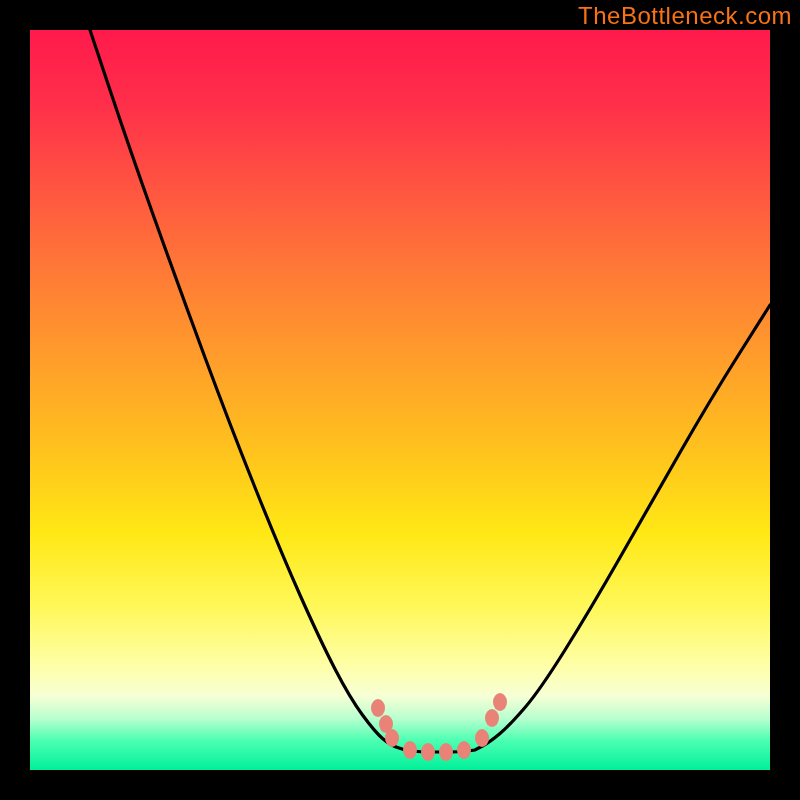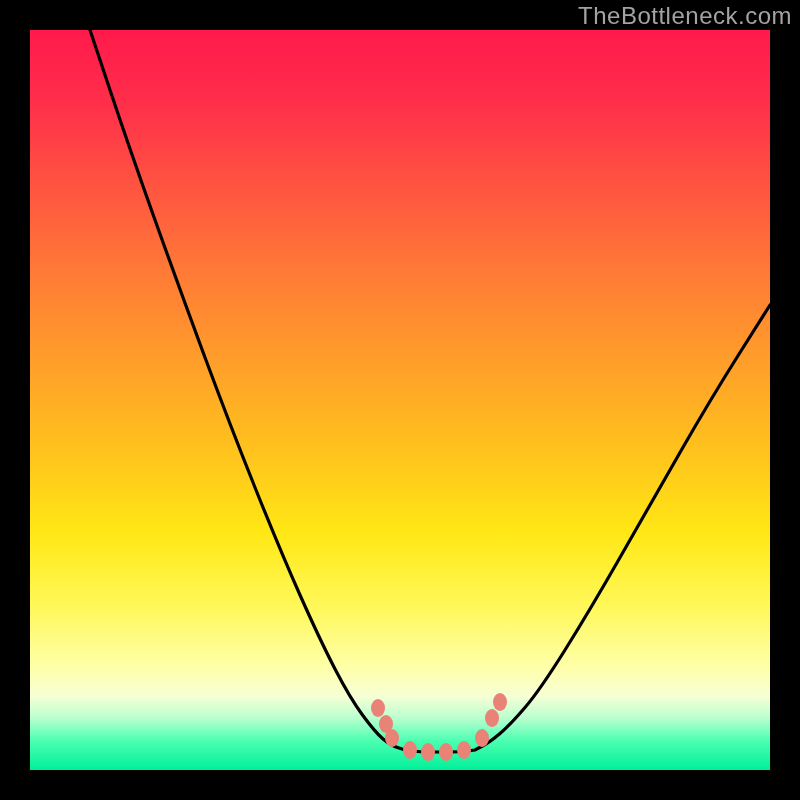--- a/index.html
+++ b/index.html
@@ -38,21 +38,21 @@
       #f7ffd5 90%,
       #b9ffcf 93%,
       #4dffb2 96%,
       #00f09a 100%
     );
   }
   .watermark {
     position: absolute;
     top: 2px;
     right: 8px;
-    color: #a3a3a3;
+    color: #f97316;
     font-size: 24px;
     font-weight: 500;
     letter-spacing: 0.5px;
     user-select: none;
   }
   svg.curves {
     position: absolute;
     left: 0;
     top: 0;
     width: 740px;

